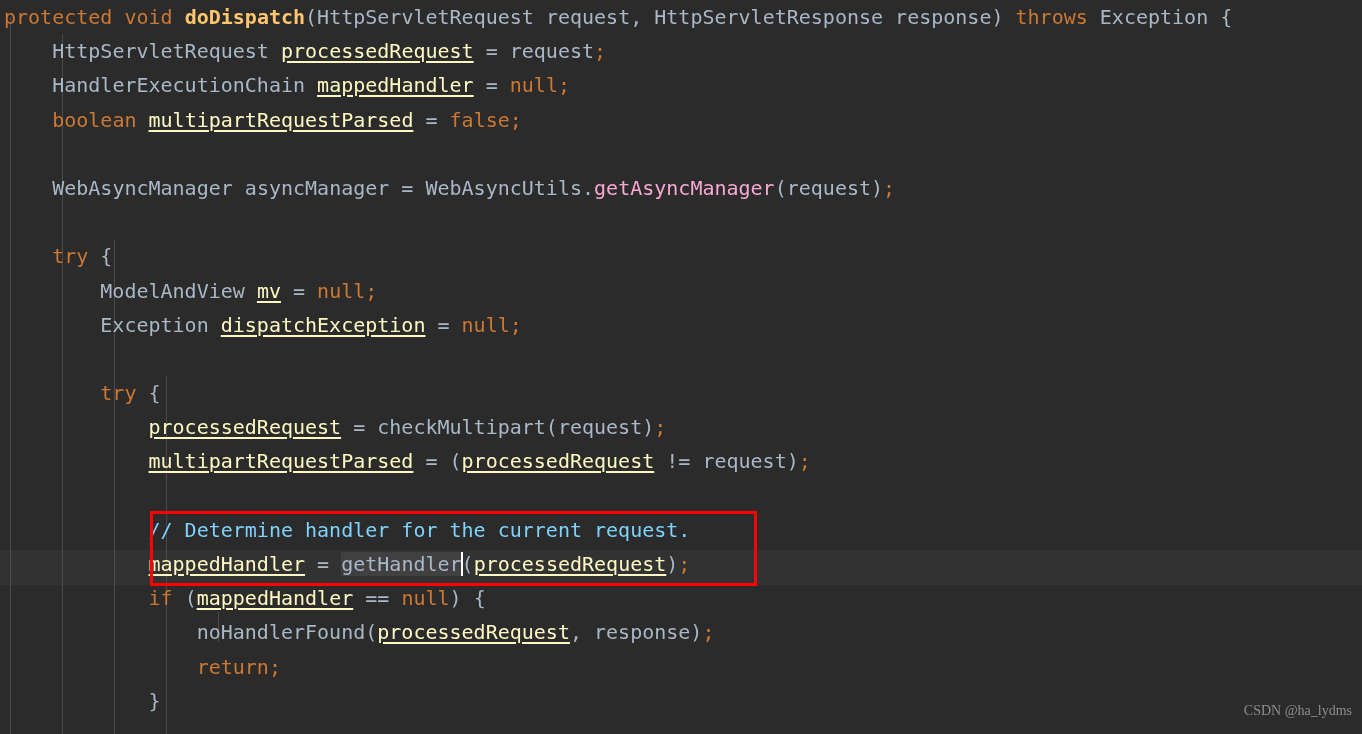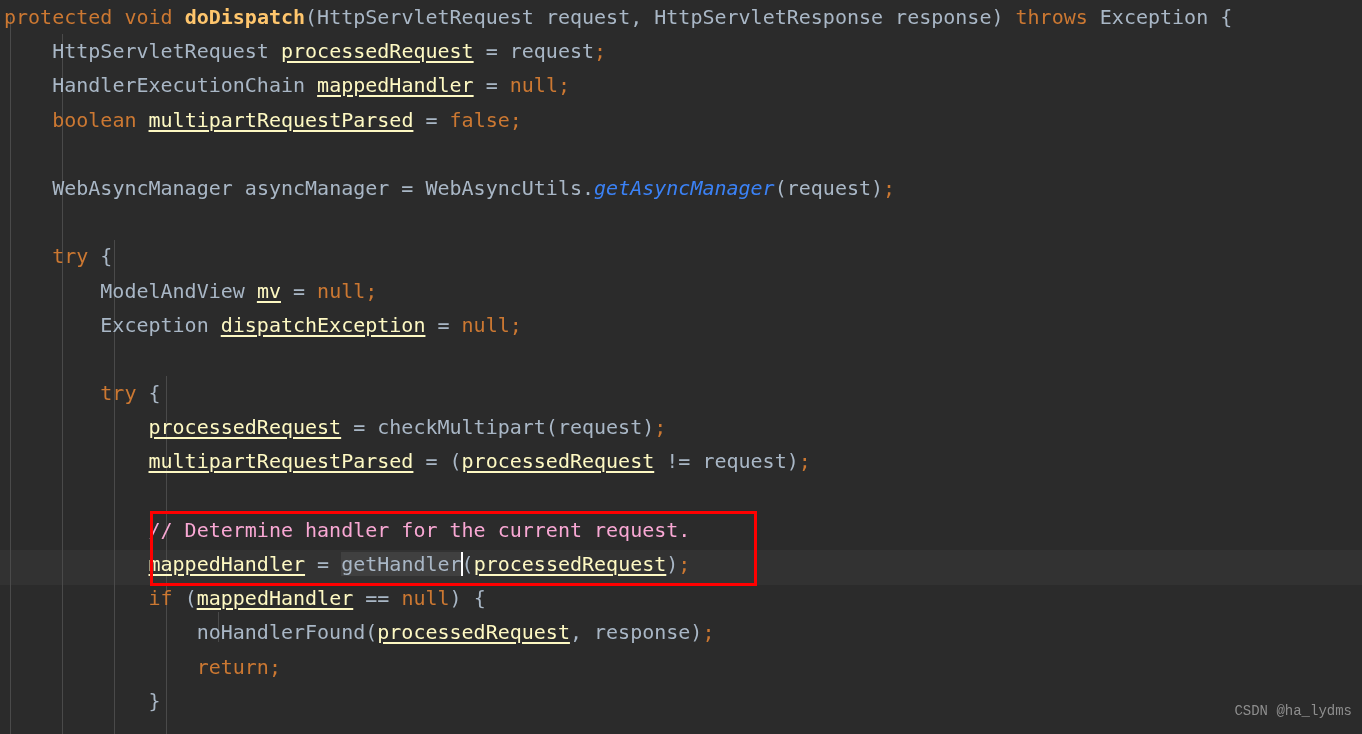--- a/index.html
+++ b/index.html
@@ -58,24 +58,24 @@
     height: 34.2px;
     padding-left: 4px;
     white-space: pre;
   }
 
   
   .kw    { color: #cc7832; }        
   .cls   { color: #a9b7c6; }        
   .decl  { color: #fef9c3; text-decoration: underline; text-underline-offset: 3px; }
   .meth  { color: #ffc66d; font-weight: bold; }
-  .smeth { color: #3b82f6; font-style: italic; }
+  .smeth { color: #f9a8d4; }
   .punc  { color: #a9b7c6; }
   .semi  { color: #cc7832; }
-  .cmt   { color: #f9a8d4; }
+  .cmt   { color: #7dd3fc; }
 
   
   .sel {
     background: #404040;
     color: #a9b7c6;
   }
   .caret {
     display: inline-block;
     width: 2px;
     height: 24px;
@@ -91,21 +91,21 @@
     box-sizing: border-box;
     pointer-events: none;
     z-index: 3;
   }
 
   
   .watermark {
     position: absolute;
     right: 10px;
     bottom: 6px;
-    font-family: Liberation Mono, monospace;
+    font-family: Liberation Serif, serif;
     font-size: 14px;
     color: #8e8e8e;
     z-index: 4;
     white-space: nowrap;
   }
 </style>
 </head>
 <body>
 
 <div id="editor">

